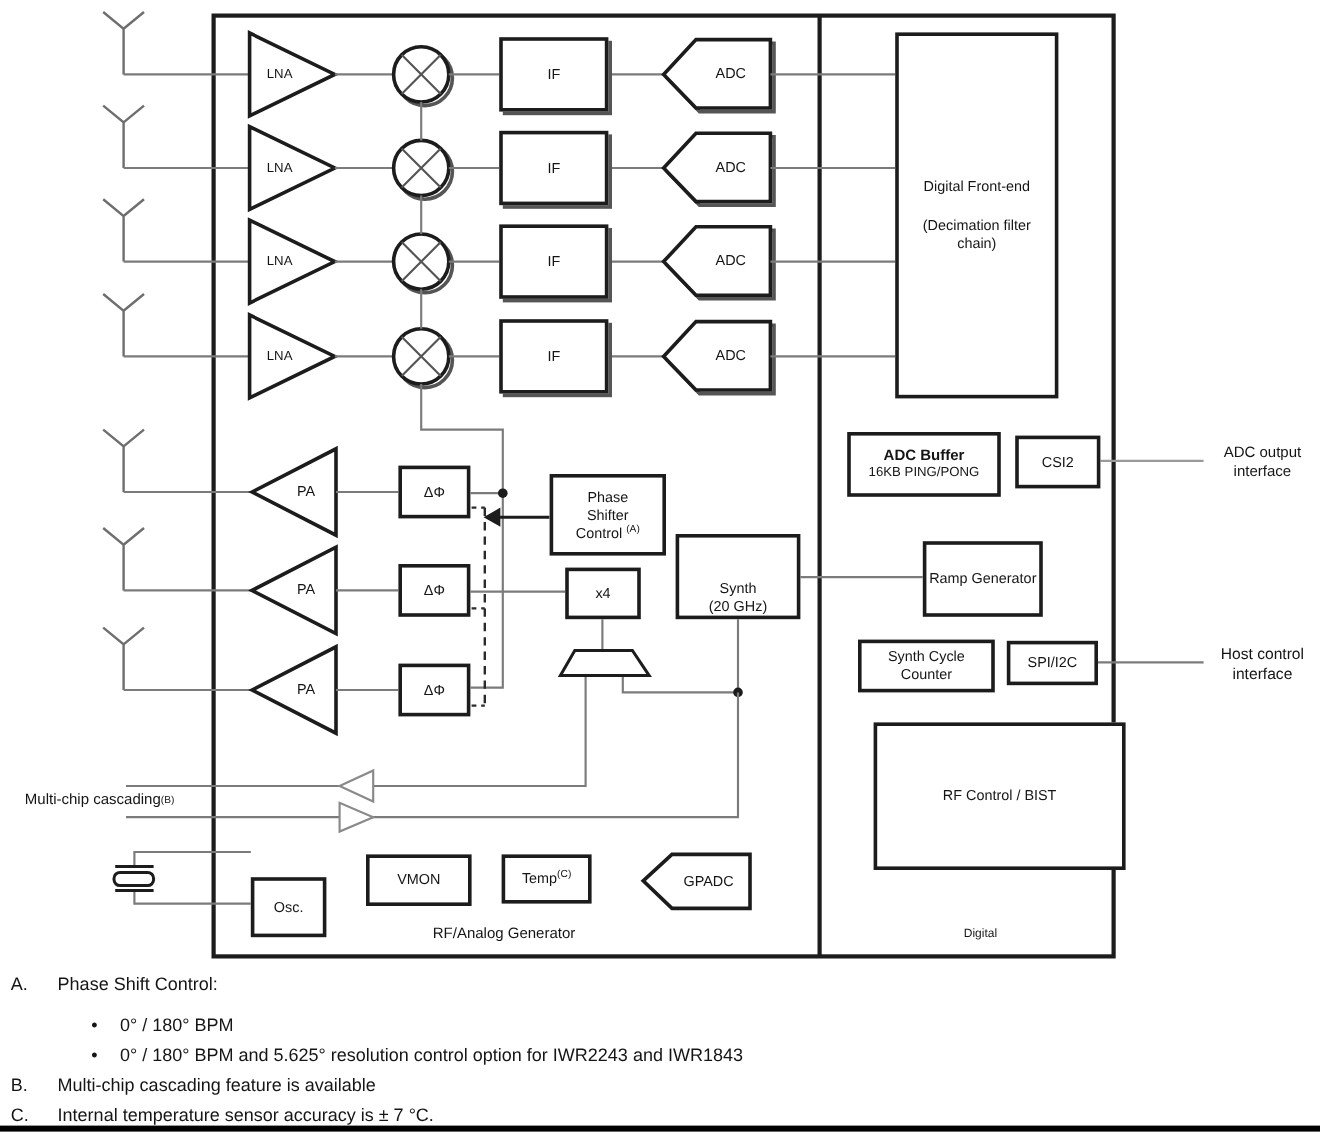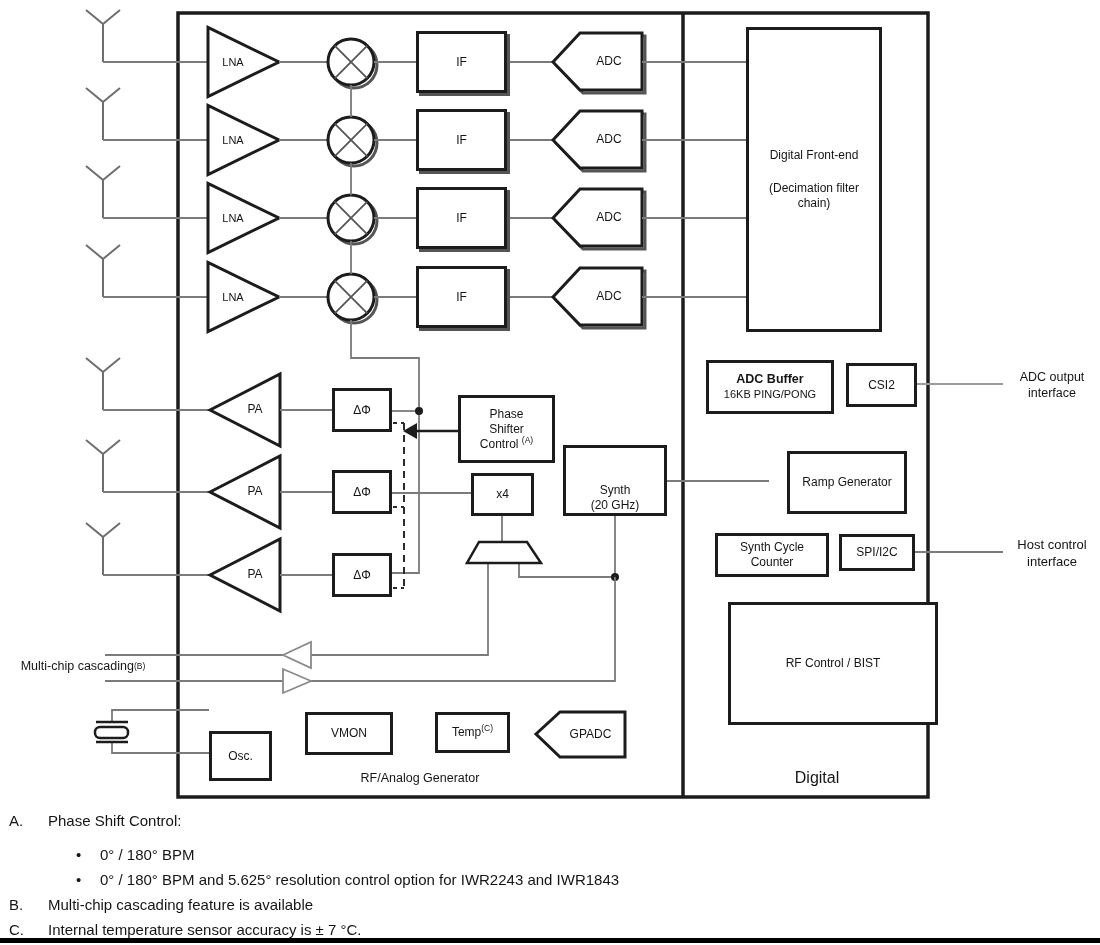--- a/index.html
+++ b/index.html
@@ -173,21 +173,21 @@
 </div>
 
 <div class="box" style="left:706px;top:360px;width:128px;height:54px;">
   <div class="bold">ADC Buffer</div>
   <div class="sub">16KB PING/PONG</div>
 </div>
 <div class="box" style="left:846px;top:363px;width:71px;height:44px;">
     <span>CSI2</span>
   </div>
 
-<div class="box" style="left:787px;top:451px;width:120px;height:63px;">
+<div class="box" style="left:769px;top:451px;width:100px;height:63px;">
     <span>Ramp Generator</span>
   </div>
 <div class="box" style="left:563px;top:445px;width:104px;height:71px;justify-content:flex-end;">
   <div>Synth</div>
   <div>(20 GHz)</div>
 </div>
 
 <div class="box" style="left:715px;top:533px;width:114px;height:44px;">
     <span style="width:100px;">Synth Cycle Counter</span>
   </div>
@@ -221,27 +221,27 @@
 <div class="box" style="left:471px;top:473px;width:63px;height:43px;">
     <span>x4</span>
   </div>
 
 <div class="box" style="left:209px;top:706px;width:63px;height:50px;margin-top:25px;">
     <span>Osc.</span>
   </div>
 <div class="box" style="left:305px;top:712px;width:88px;height:43px;">
     <span>VMON</span>
   </div>
-<div class="box" style="left:435px;top:712px;width:75px;height:41px;">
+<div class="box" style="left:418px;top:712px;width:75px;height:41px;">
   <div><span>Temp</span><sup>(C)</sup></div>
 </div>
 <div class="lbl" style="left:556px;top:712px;width:69px;height:45px;">GPADC</div>
 
 <div class="lbl" style="left:320px;top:769px;width:200px;height:18px;font-size:12.5px;">RF/Analog Generator</div>
-<div class="lbl" style="left:767px;top:769px;width:100px;height:18px;font-size:16px;">Digital</div>
+<div class="lbl" style="left:767px;top:769px;width:100px;height:18px;font-size:10px;">Digital</div>
 
 <div class="lbl" style="left:8px;top:658px;width:150px;height:16px;font-size:12.5px;">
   <span>Multi-chip cascading</span>
     <sup>(B)</sup>
 </div>
 <div class="lbl" style="left:1008px;top:368px;width:88px;height:34px;font-size:12.5px;">ADC output interface</div>
 <div class="lbl" style="left:1008px;top:537px;width:88px;height:34px;font-size:13px;">Host control interface</div>
 
 <div class="note" style="left:9px;top:812px;">A.</div>
 <div class="note" style="left:48px;top:812px;">Phase Shift Control:</div>

